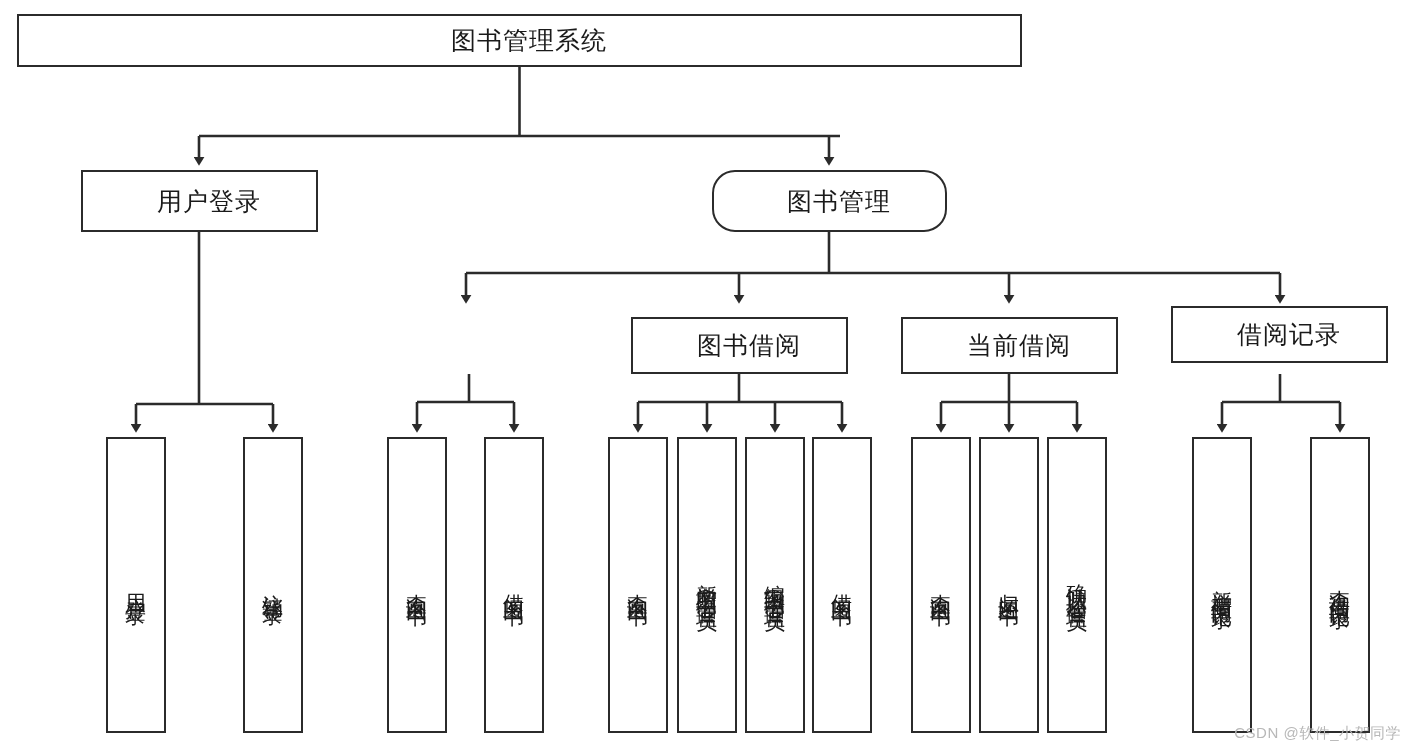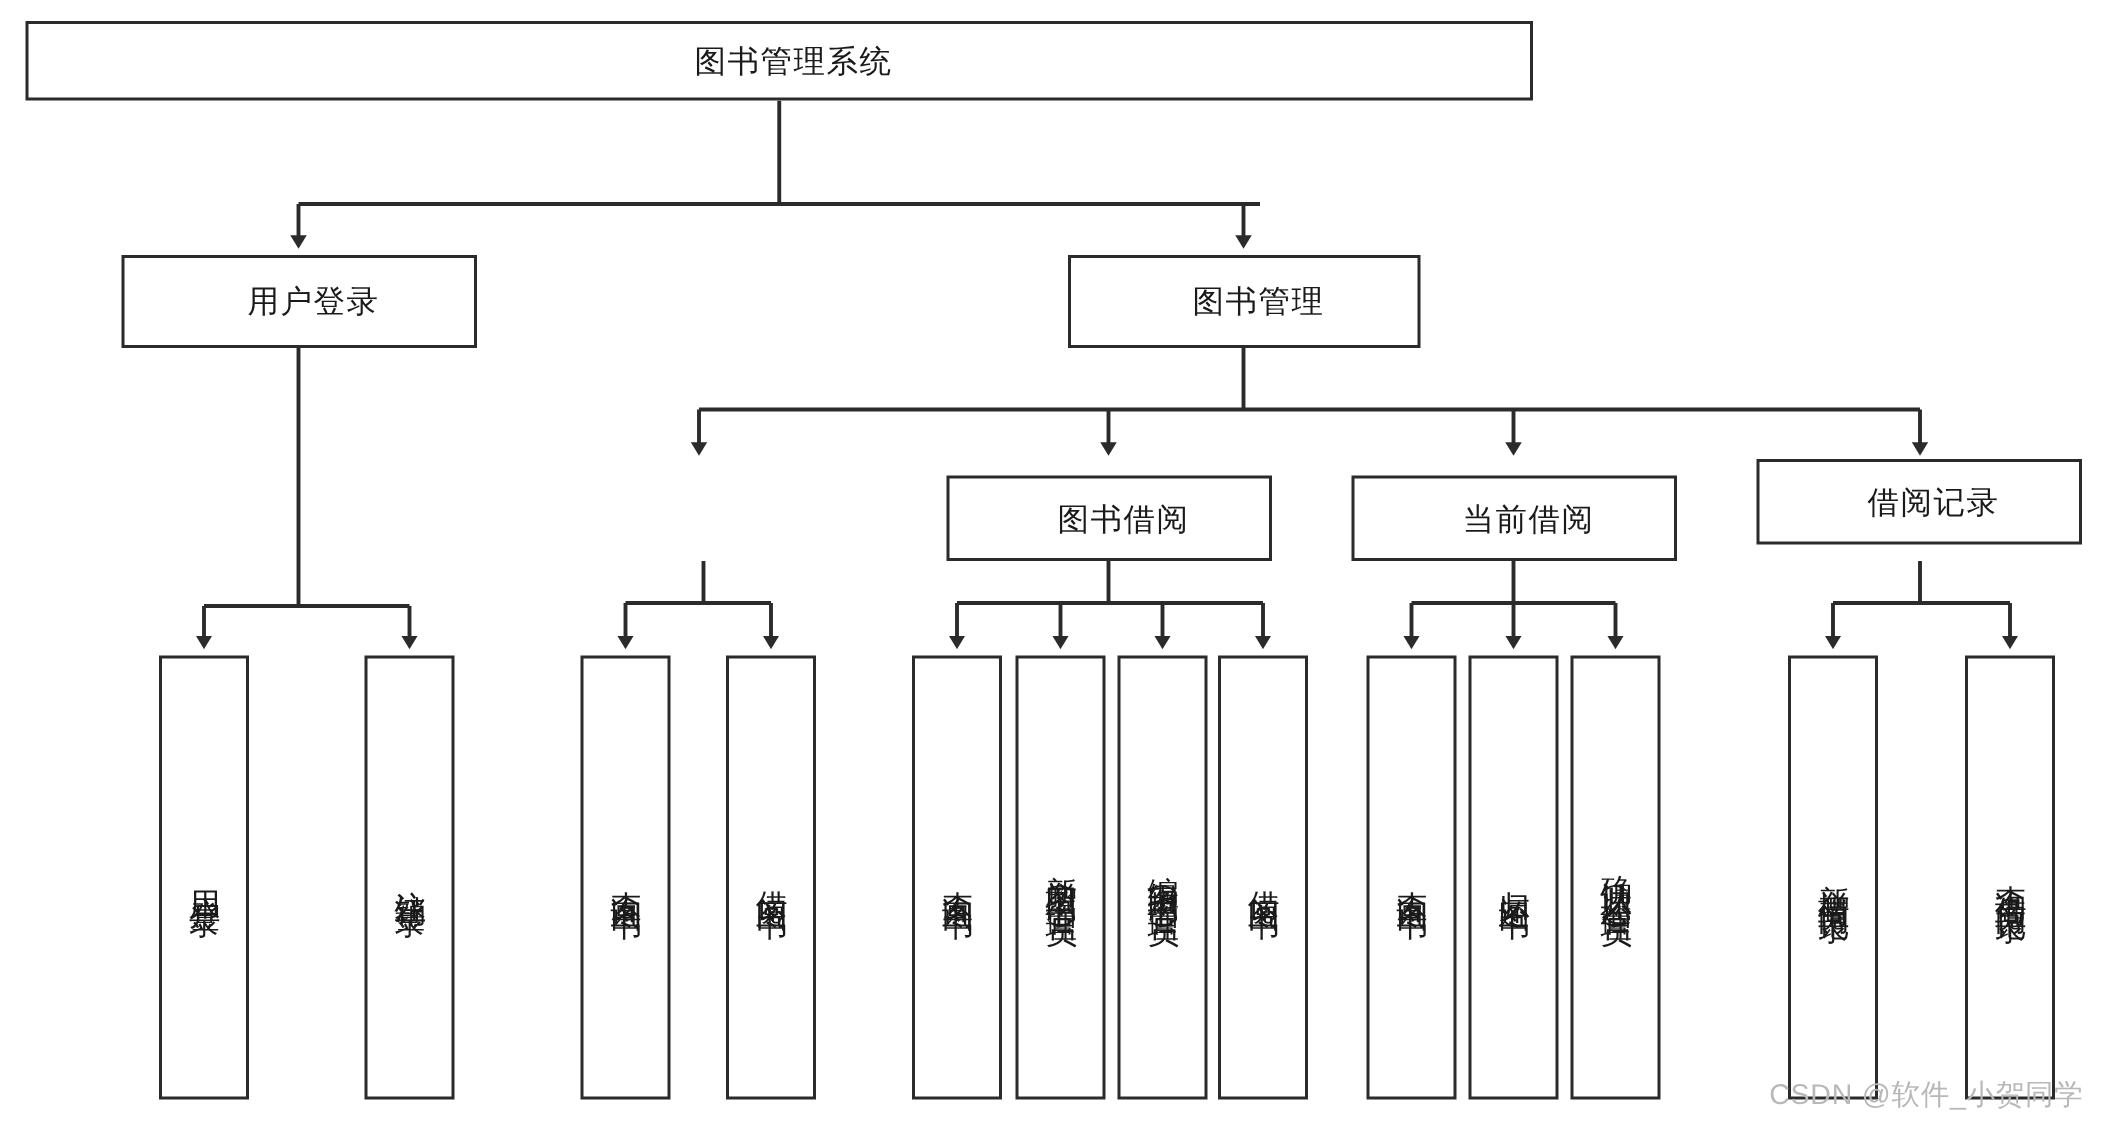--- a/index.html
+++ b/index.html
@@ -29,44 +29,44 @@
     position: absolute;
     box-sizing: border-box;
     background: #ffffff;
     border: 2px solid #2b2b2b;
     display: flex;
     align-items: center;
     justify-content: center;
     color: #1a1a1a;
   }
   .node.h {
-    font-size: 21px;
+    font-size: 25px;
     letter-spacing: 1px;
     padding-left: 19px;
   }
   .node.v {
     font-size: 21px;
     writing-mode: vertical-rl;
     text-orientation: upright;
     letter-spacing: 4px;
     line-height: 1;
     padding: 4px 0;
   }
   .node .lbl {
     white-space: pre-line;
   }
   .node.v .lbl {
     writing-mode: vertical-rl;
     text-orientation: upright;
   }
   #watermark {
     position: absolute;
-    right: 16px;
+    right: 4px;
     bottom: 4px;
-    font-size: 19px;
+    font-size: 15px;
     color: #b8b8b8;
     white-space: nowrap;
     letter-spacing: 0.5px;
   }
 </style>
 </head>
 <body>
 
 <div id="canvas">
 
@@ -120,21 +120,21 @@
     </g>
   </svg>
 
   <div class="node h" style="left:17px; top:14px; width:1005px; height:53px;">
     <span class="lbl">图书管理系统</span>
   </div>
 
   <div class="node h" style="left:81px; top:170px; width:237px; height:62px;">
     <span class="lbl">用户登录</span>
   </div>
-  <div class="node h" style="left:712px; top:170px; width:235px; height:62px;">
+  <div class="node h" style="left:712px; top:170px; width:235px; height:62px;border-radius:23px;">
     <span class="lbl">图书管理</span>
   </div>
 
   <div class="node h" style="left:631px; top:317px; width:217px; height:57px;">
     <span class="lbl">图书借阅</span>
   </div>
   <div class="node h" style="left:901px; top:317px; width:217px; height:57px;">
     <span class="lbl">当前借阅</span>
   </div>
   <div class="node h" style="left:1171px; top:306px; width:217px; height:57px;">

